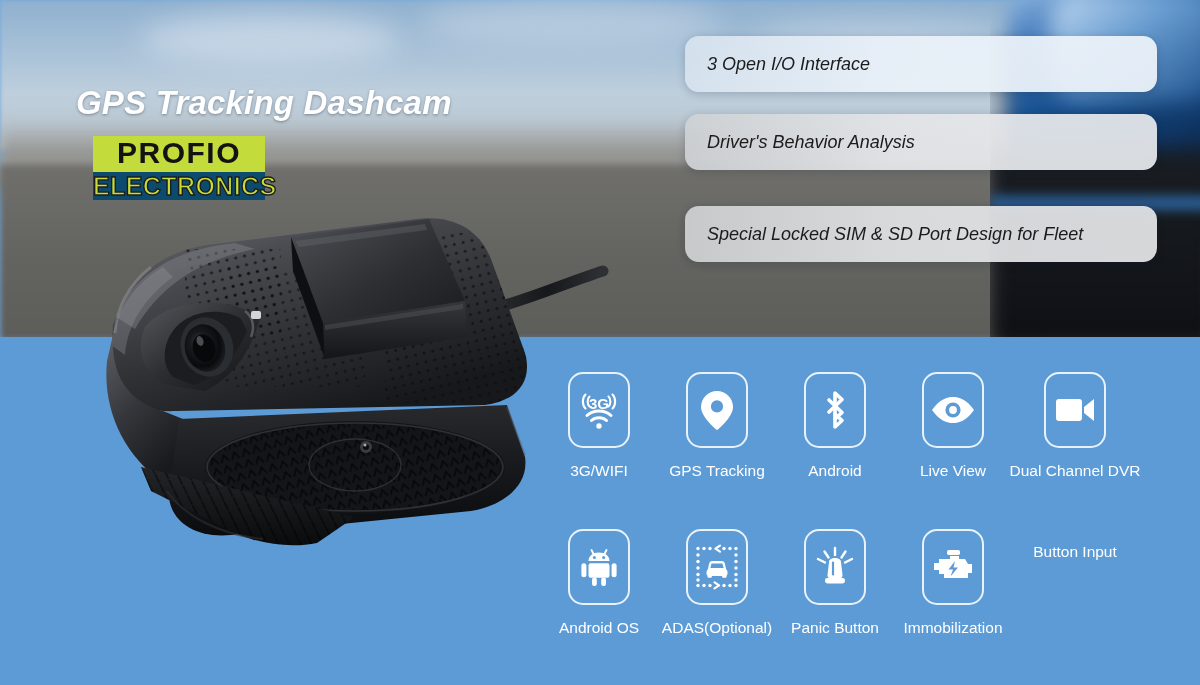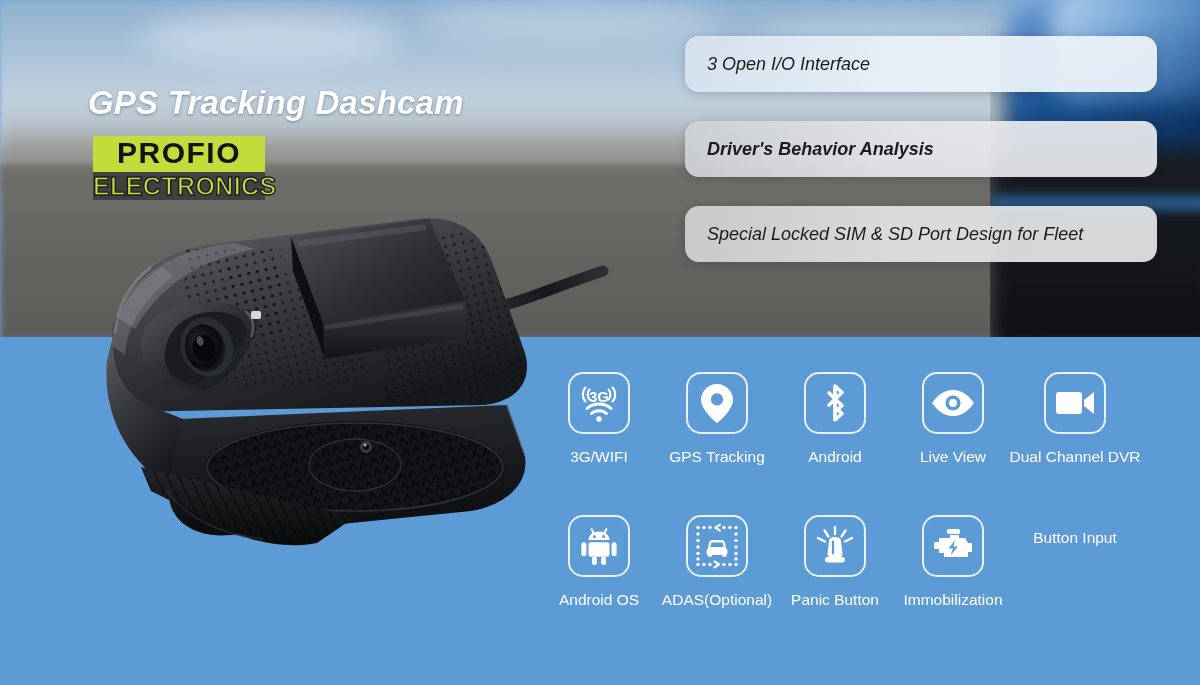--- a/index.html
+++ b/index.html
@@ -70,74 +70,74 @@
   }
 
   
   .blue-panel{
     position:absolute;left:0;top:337px;width:1200px;height:348px;
     background:#5c9bd6;
   }
 
   
   .title{
-    position:absolute;left:88px;top:84px;
+    position:absolute;left:76px;top:84px;
     font-size:33px;font-weight:bold;font-style:italic;color:#ffffff;
     letter-spacing:.2px;text-shadow:0 1px 3px rgba(40,50,60,.45);
     white-space:nowrap;
     text-align:center;
   }
   .logo{
     position:absolute;left:93px;top:136px;width:172px;
   }
   .logo-top{
     background:#c3dc3b;color:#131313;
     font-size:30px;font-weight:bold;letter-spacing:1.5px;
     text-align:center;line-height:34px;height:36px;
     padding:0 6px;
   }
   .logo-bottom{
-    background:#404040;
+    background:#0c4a6e;
     font-size:25px;font-weight:bold;letter-spacing:.4px;
     text-align:center;line-height:28px;height:28px;
     color:#c3dc3b;
     -webkit-text-stroke:1.4px #1c1c1c;
     text-shadow:0 0 0 #1c1c1c;
     white-space:nowrap;
   }
 
   
   .pill{
     position:absolute;left:650px;width:472px;height:56px;
     border-radius:14px;
     display:flex;align-items:center;
     padding-left:22px;
     font-size:18px;font-style:italic;color:#1b1b1b;
     box-shadow:0 2px 8px rgba(20,30,45,.22);
     white-space:nowrap;
     margin-left:35px;
   }
   .pill-1{top:36px;background:linear-gradient(95deg,rgba(214,226,238,.93) 0%,rgba(232,240,248,.95) 40%,rgba(238,244,250,.93) 100%);}
-  .pill-2{top:121px;background:linear-gradient(95deg,rgba(206,209,212,.93) 0%,rgba(227,229,232,.95) 45%,rgba(233,235,238,.92) 100%);font-weight:bold;}
+  .pill-2{top:114px;background:linear-gradient(95deg,rgba(206,209,212,.93) 0%,rgba(227,229,232,.95) 45%,rgba(233,235,238,.92) 100%);}
   .pill-3{top:206px;background:linear-gradient(95deg,rgba(205,207,209,.94) 0%,rgba(222,224,226,.95) 45%,rgba(228,230,232,.93) 100%);text-align:center;}
 
   
   .cam{position:absolute;left:55px;top:205px;width:560px;height:345px;}
   .cam svg{display:block;}
 
   
   .icons{position:absolute;left:540px;top:372px;width:640px;}
   .icon-row{display:flex;}
   .icon-row.r2{margin-top:49px;}
   .icon-cell{
     width:118px;display:flex;flex-direction:column;align-items:center;
   }
   .icon-cell.w126{width:126px;}
   .tile{
-    width:62px;height:62px;border:2px solid #e9f2fb;border-radius:15px;
+    width:62px;height:76px;border:2px solid #e9f2fb;border-radius:15px;
     display:flex;align-items:center;justify-content:center;
   }
   .tile svg{display:block;}
   .icon-label{
     margin-top:14px;color:#ffffff;font-size:15.5px;white-space:nowrap;
     text-align:center;line-height:18px;
   }
   .iotext{
     color:#ffffff;font-size:27px;letter-spacing:0px;line-height:30px;
     font-family:"Liberation Sans","DejaVu Sans",sans-serif;

